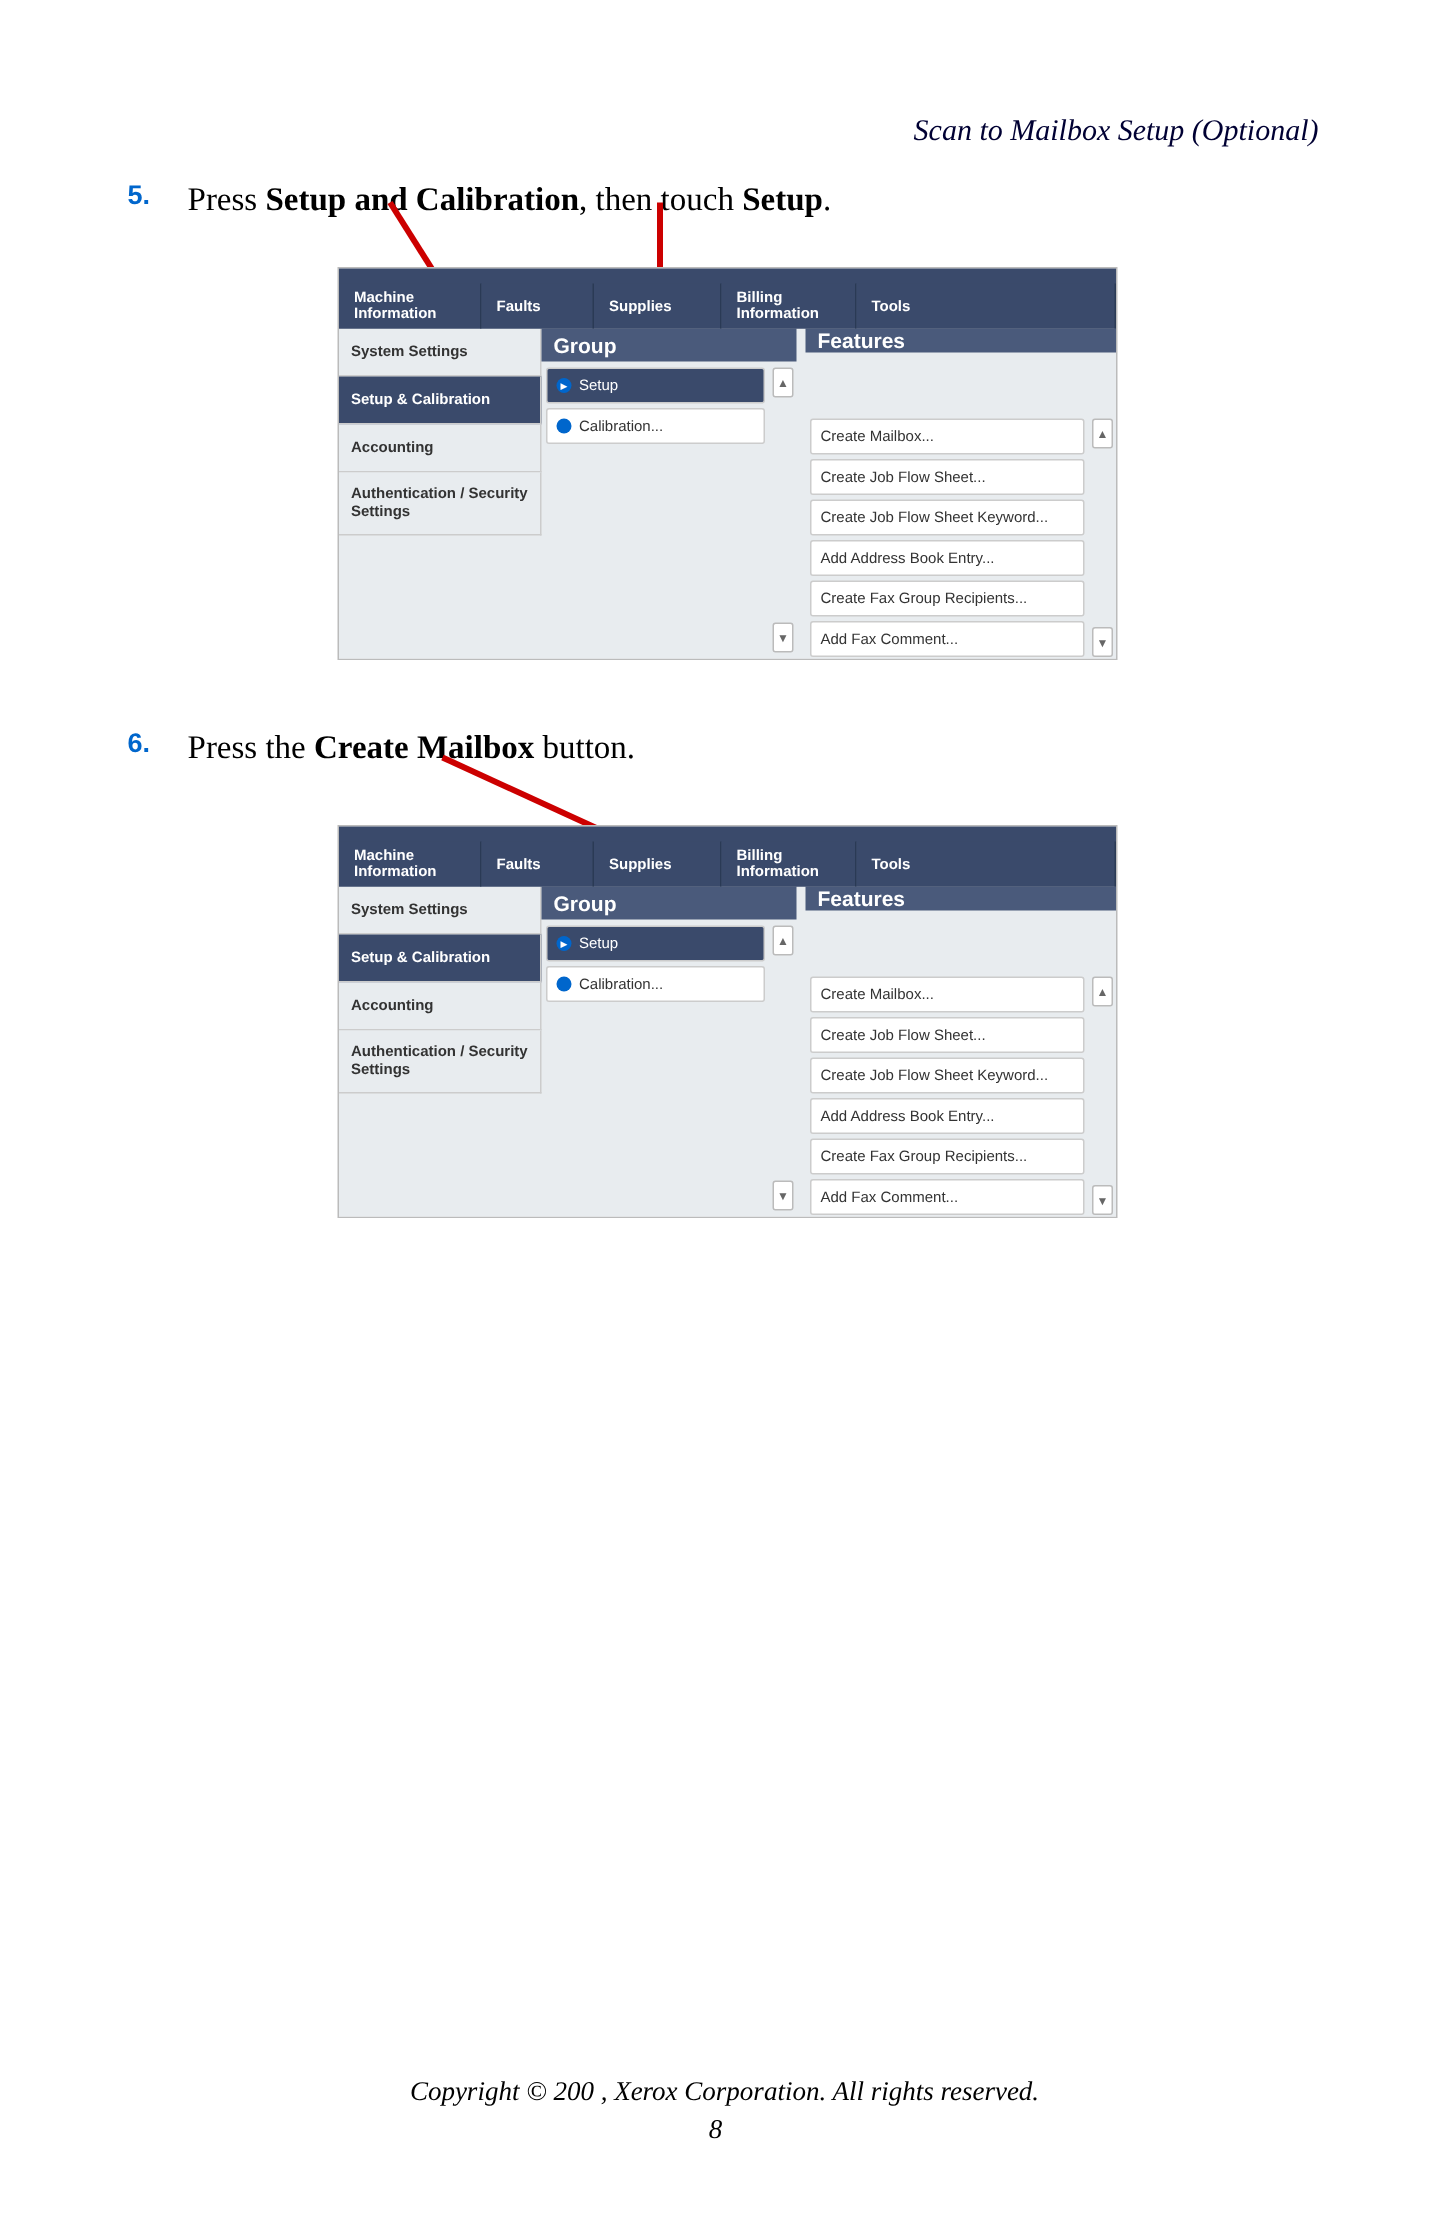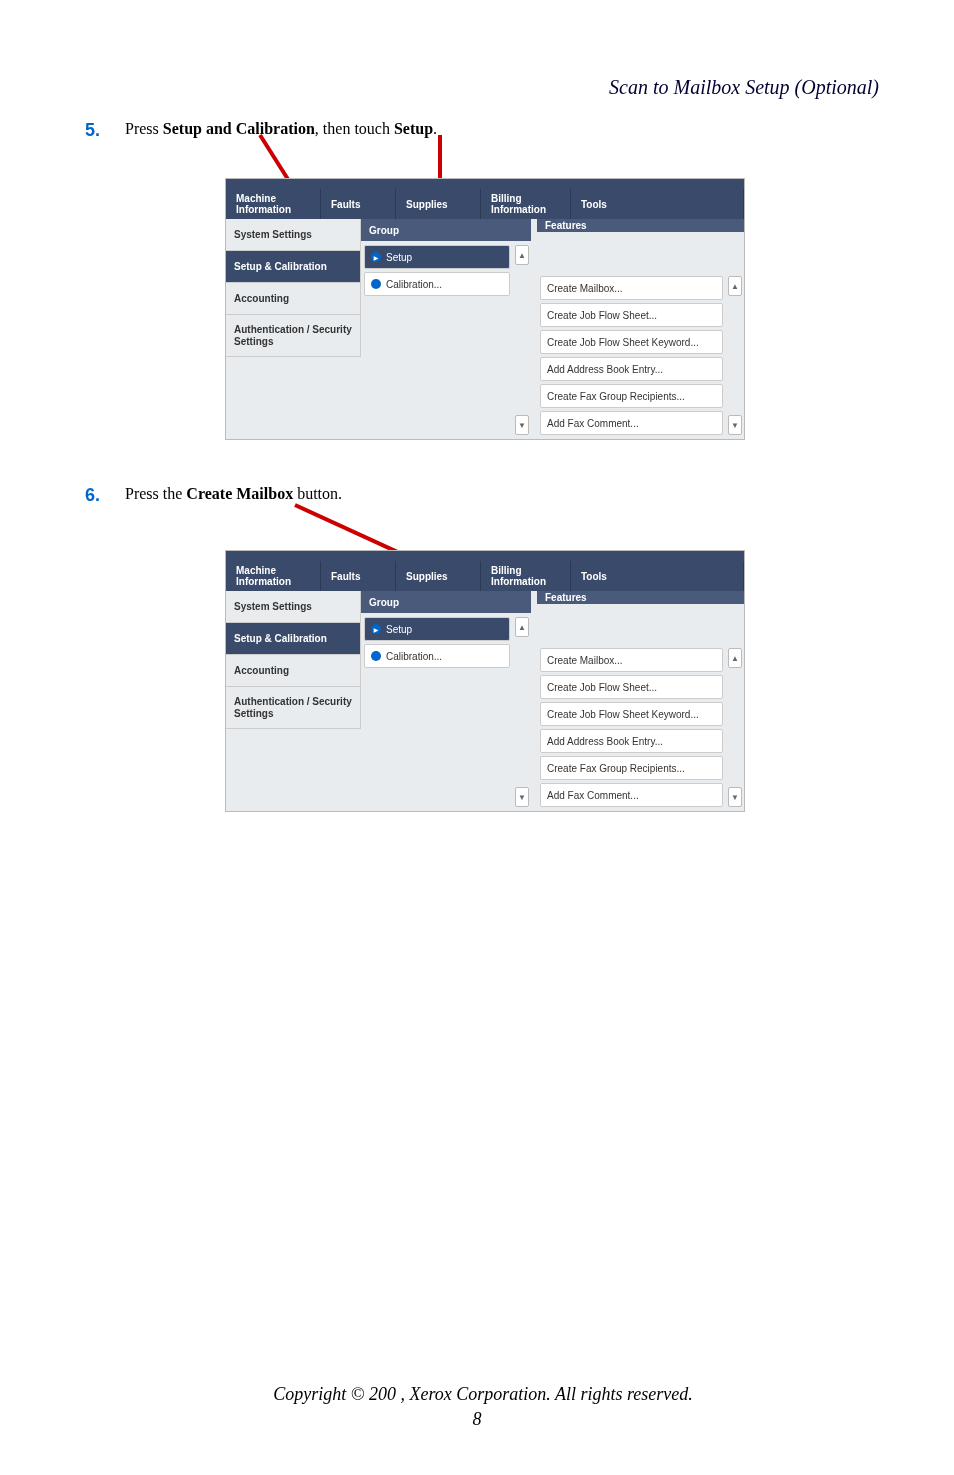--- a/index.html
+++ b/index.html
@@ -31,21 +31,21 @@
     .step-5 { top: 120px; left: 85px; }
     .step-6 { top: 485px; left: 85px; }
 
     .step-num {
       color: #0066cc;
       font-family: Arial, sans-serif;
       font-weight: bold;
       font-size: 18px;
     }
 
-    .step-text { font-size: 16px; }
+    .step-text { font-size: 22px; }
     .bold { font-weight: bold; }
 
     
     .panel {
       position: absolute;
       width: 520px;
       border: 1px solid #bbb;
       background: #fff;
     }
     .panel-1 { top: 178px; left: 225px; }
@@ -120,21 +120,21 @@
     }
     .col.group { width: 170px; margin-right: 6px; }
     .col.features { flex: 1; gap: 40px; }
 
     .col-header {
       height: 22px;
       display: flex;
       align-items: center;
       padding: 0 8px;
       font-family: Arial, sans-serif;
-      font-size: 10px;
+      font-size: 14px;
       font-weight: bold;
       color: #fff;
       background: #4a5a7b;
     }
 
     .col-body {
       flex: 1;
       display: flex;
     }
 

